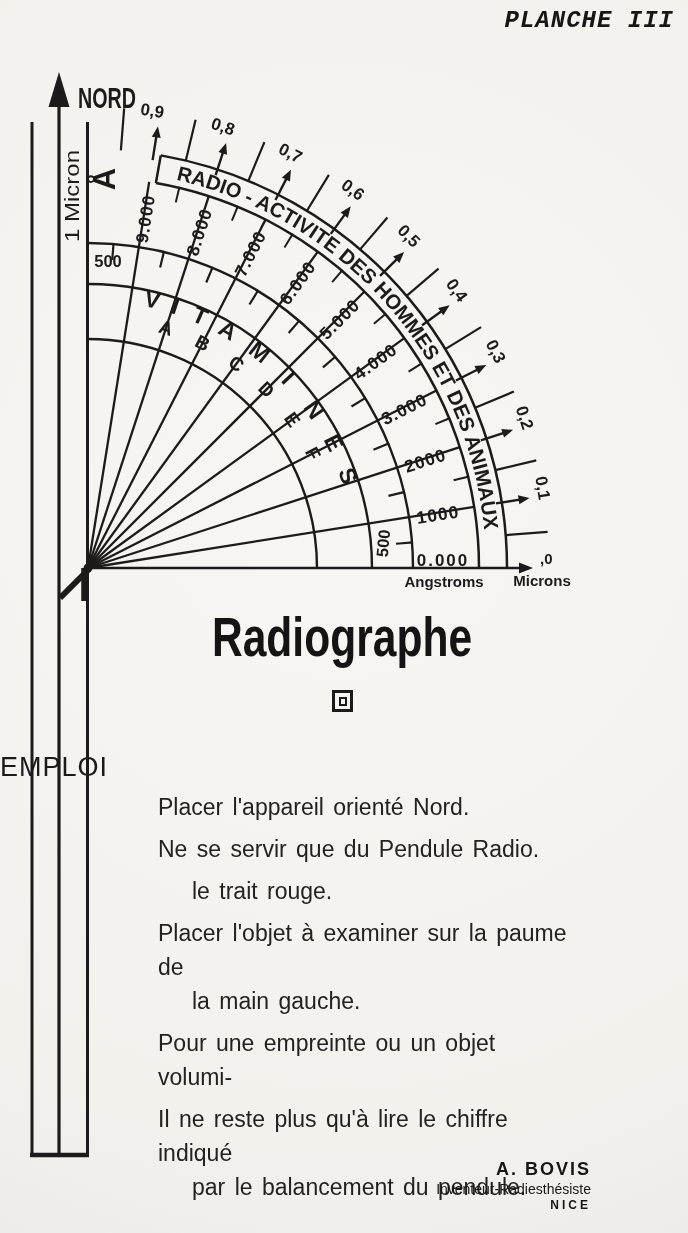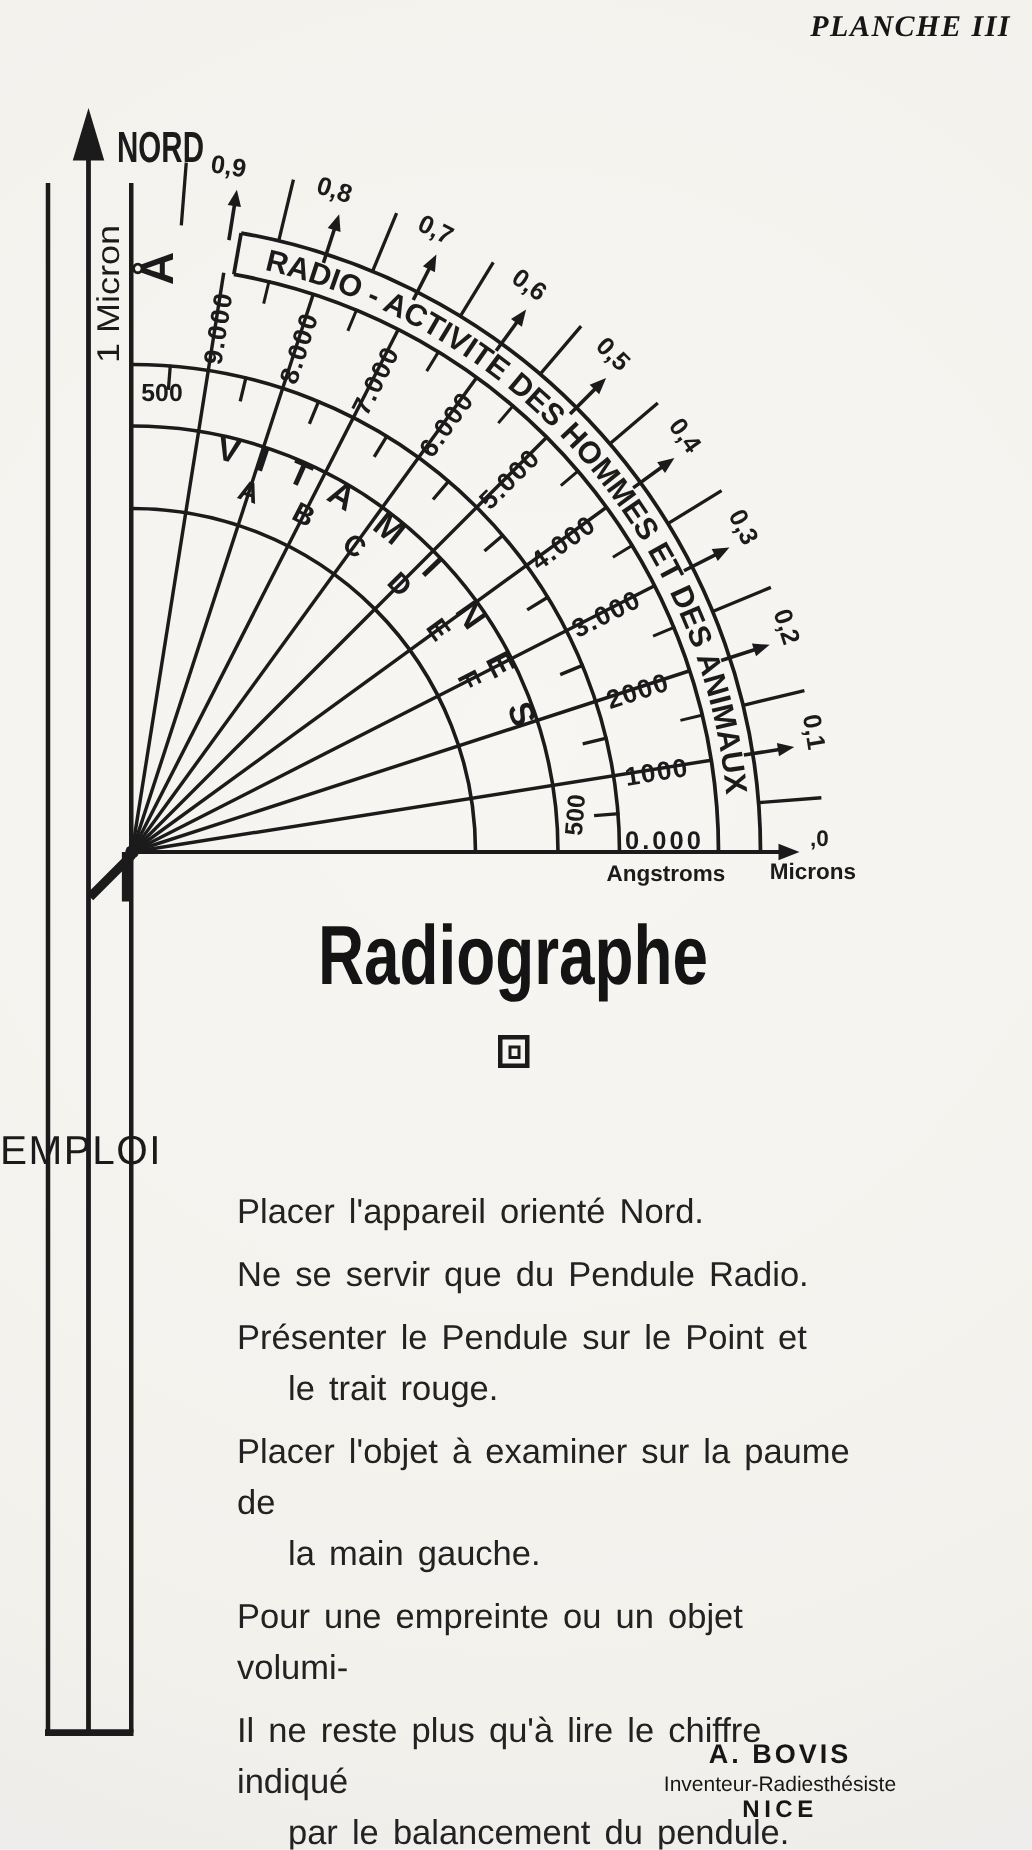--- a/index.html
+++ b/index.html
@@ -9,23 +9,23 @@
     background:#f5f4f0;
     background-image:radial-gradient(circle at 50% 40%, #f7f6f3 0%, #f2f1ec 80%, #edecea 100%);
     font-family:"Liberation Sans", sans-serif;
     color:#1b1b1b;
     overflow:hidden;
   }
   #diagram-svg{position:absolute;left:0;top:0;}
   .abs{position:absolute;}
   #plate-label{
     top:7px;right:14px;
-    font-family:Liberation Serif, serif;
+    font-family:Liberation Mono, monospace;
     font-style:italic;font-weight:600;
-    font-size:20px;letter-spacing:1px;
+    font-size:24px;letter-spacing:1px;
     color:#161616;
   }
   #main-title{
     top:604px;left:0;width:684px;
     text-align:center;
     font-weight:700;font-size:56px;
     letter-spacing:0px;
     transform:scaleX(0.76);
     transform-origin:342px 50%;
     color:#141414;
@@ -48,26 +48,26 @@
     top:790px;left:158px;width:412px;
     font-size:23px;color:#222;
     word-spacing:3px;
   }
   #instructions p{
     margin:0 0 8px 0;
     line-height:34px;
   }
   #instructions .l2{display:block;padding-left:34px;}
   #signature{
-    top:1159px;left:436px;width:168px;
-    text-align:center;color:#161616;
+    top:1159px;left:423px;width:168px;
+    text-align:right;color:#161616;
   }
   #signature .sig-name{font-weight:700;font-size:18px;letter-spacing:2px;}
   #signature .sig-role{font-size:14px;margin-top:1px;}
-  #signature .sig-city{font-weight:700;font-size:16px;letter-spacing:3px;margin-top:1px;}
+  #signature .sig-city{font-weight:700;font-size:12px;letter-spacing:3px;margin-top:1px;}
 </style>
 </head>
 <body>
 
 <div id="page">
 
   <svg id="diagram-svg" width="688" height="1233" viewBox="0 0 688 1233">
       <g stroke="none" fill="none">
         <line x1="32" y1="122" x2="32" y2="1155" stroke="#1b1b1b" stroke-width="3" stroke-linecap="butt"></line>
         <line x1="87.5" y1="122" x2="87.5" y2="1155" stroke="#1b1b1b" stroke-width="3" stroke-linecap="butt"></line>
@@ -213,21 +213,21 @@
 
   <div class="abs" id="target-icon">
     <div class="inner"></div>
   </div>
 
   <div class="abs" id="emploi-heading">EMPLOI</div>
 
   <div class="abs" id="instructions">
     <p><span class="l1">Placer l'appareil orienté Nord.</span></p>
     <p><span class="l1">Ne se servir que du Pendule Radio.</span></p>
-    <p><span class="l1">Présenter le Pendule sur le Point et</span><span class="l2">le trait rouge.</span></p>
+    <p><span class="l2">le trait rouge.</span></p>
     <p><span class="l1">Placer l'objet à examiner sur la paume de</span><span class="l2">la main gauche.</span></p>
     <p><span class="l1">Pour une empreinte ou un objet volumi-</span></p>
     <p><span class="l1">Il ne reste plus qu'à lire le chiffre indiqué</span><span class="l2">par le balancement du pendule.</span></p>
   </div>
 
   <div class="abs" id="signature">
     <div class="sig-name">A. BOVIS</div>
     <div class="sig-role">Inventeur-Radiesthésiste</div>
     <div class="sig-city">NICE</div>
   </div>

